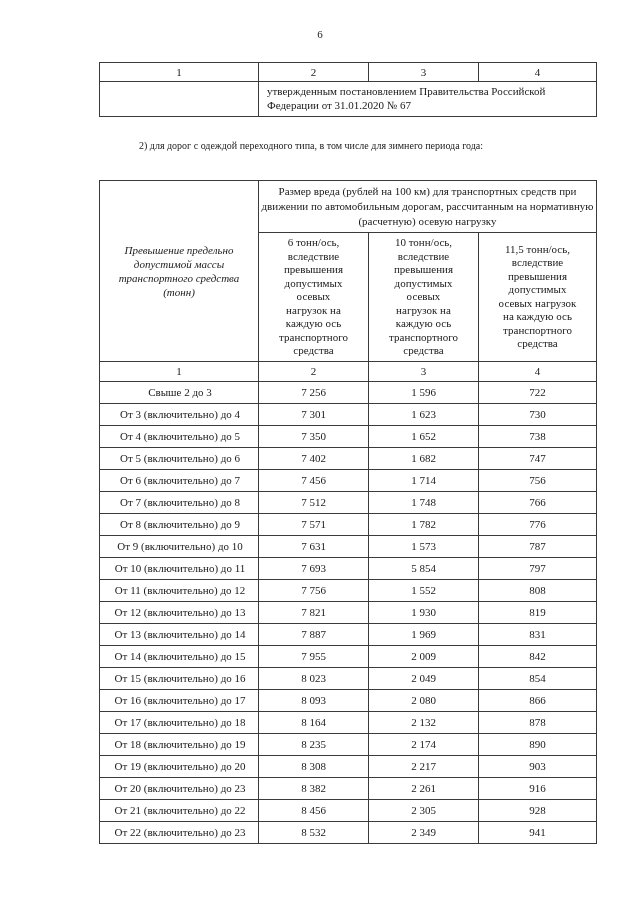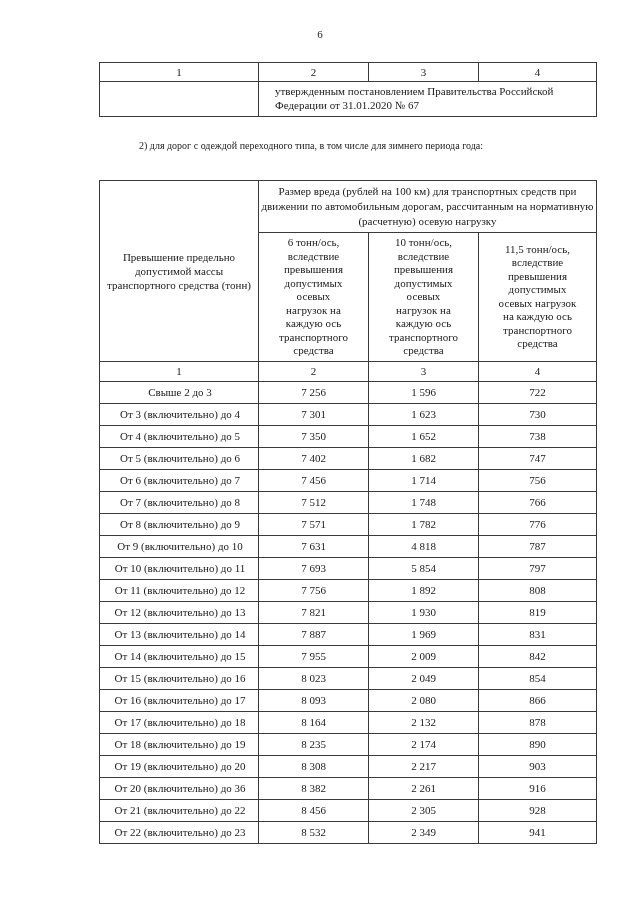--- a/index.html
+++ b/index.html
@@ -48,21 +48,21 @@
     left: 99px;
     top: 62px;
     width: 497px;
   }
   #top-table td { height: 19px; }
   #top-table td.colnum { height: 19px; }
   #top-table td.bodycell {
     text-align: left;
     vertical-align: top;
     height: 35px;
-    padding: 2px 16px;
+    padding: 2px 8px;
     line-height: 14px;
   }
 
   
   .para {
     position: absolute;
     left: 99px;
     top: 136px;
     width: 497px;
     font-size: 10px;
@@ -84,20 +84,21 @@
     height: 52px;
     padding: 3px 0;
     line-height: 15px;
     vertical-align: middle;
   }
   #main-table td.head-col1 {
     height: 170px;
     padding: 4px 6px;
     line-height: 14px;
     vertical-align: middle;
+    font-style: italic;
   }
   #main-table td.head-sub {
     height: 118px;
     padding: 3px 19px;
     line-height: 13.5px;
     vertical-align: middle;
   }
   #main-table td.colnum { height: 20px; }
   #main-table td.rowlabel {
     text-align: center;
@@ -199,33 +200,33 @@
         </tr>
         <tr>
           <td class="rowlabel">От 8 (включительно) до 9</td>
           <td class="val">7 571</td>
           <td class="val">1 782</td>
           <td class="val">776</td>
         </tr>
         <tr>
           <td class="rowlabel">От 9 (включительно) до 10</td>
           <td class="val">7 631</td>
-          <td class="val">4 818</td>
+          <td class="val">1 573</td>
           <td class="val">787</td>
         </tr>
         <tr>
           <td class="rowlabel">От 10 (включительно) до 11</td>
           <td class="val">7 693</td>
           <td class="val">5 854</td>
           <td class="val">797</td>
         </tr>
         <tr>
           <td class="rowlabel">От 11 (включительно) до 12</td>
           <td class="val">7 756</td>
-          <td class="val">1 892</td>
+          <td class="val">1 552</td>
           <td class="val">808</td>
         </tr>
         <tr>
           <td class="rowlabel">От 12 (включительно) до 13</td>
           <td class="val">7 821</td>
           <td class="val">1 930</td>
           <td class="val">819</td>
         </tr>
         <tr>
           <td class="rowlabel">От 13 (включительно) до 14</td>
@@ -263,21 +264,21 @@
           <td class="val">2 174</td>
           <td class="val">890</td>
         </tr>
         <tr>
           <td class="rowlabel">От 19 (включительно) до 20</td>
           <td class="val">8 308</td>
           <td class="val">2 217</td>
           <td class="val">903</td>
         </tr>
         <tr>
-          <td class="rowlabel">От 20 (включительно) до 36</td>
+          <td class="rowlabel">От 20 (включительно) до 23</td>
           <td class="val">8 382</td>
           <td class="val">2 261</td>
           <td class="val">916</td>
         </tr>
         <tr>
           <td class="rowlabel">От 21 (включительно) до 22</td>
           <td class="val">8 456</td>
           <td class="val">2 305</td>
           <td class="val">928</td>
         </tr>

